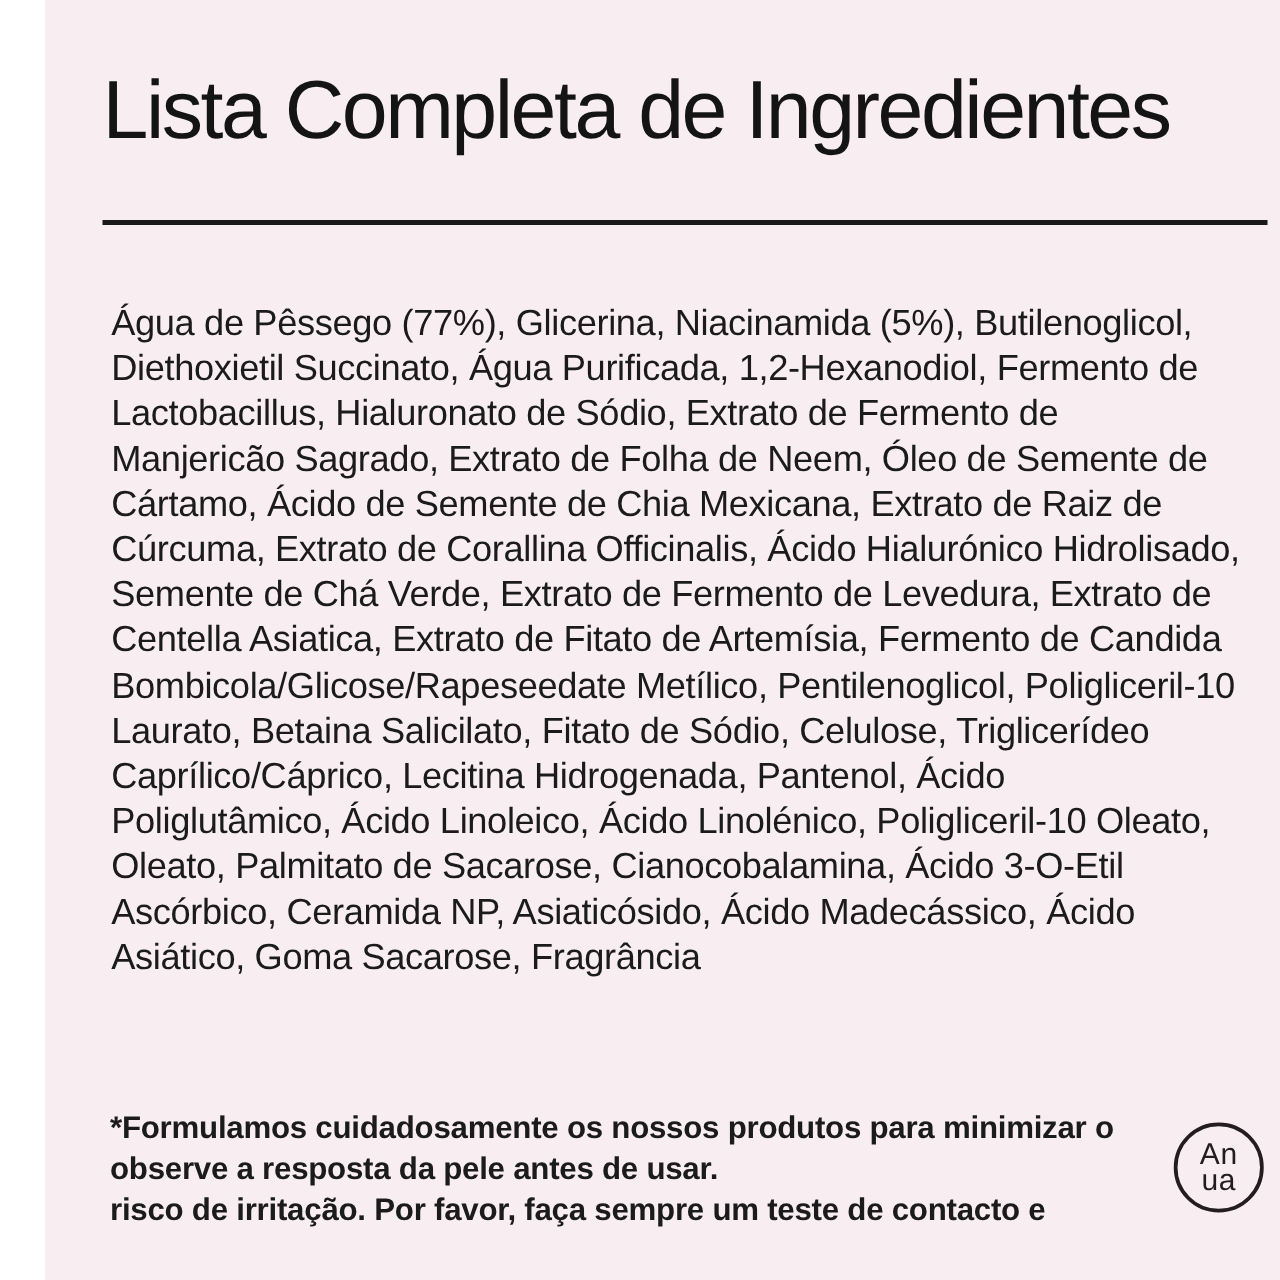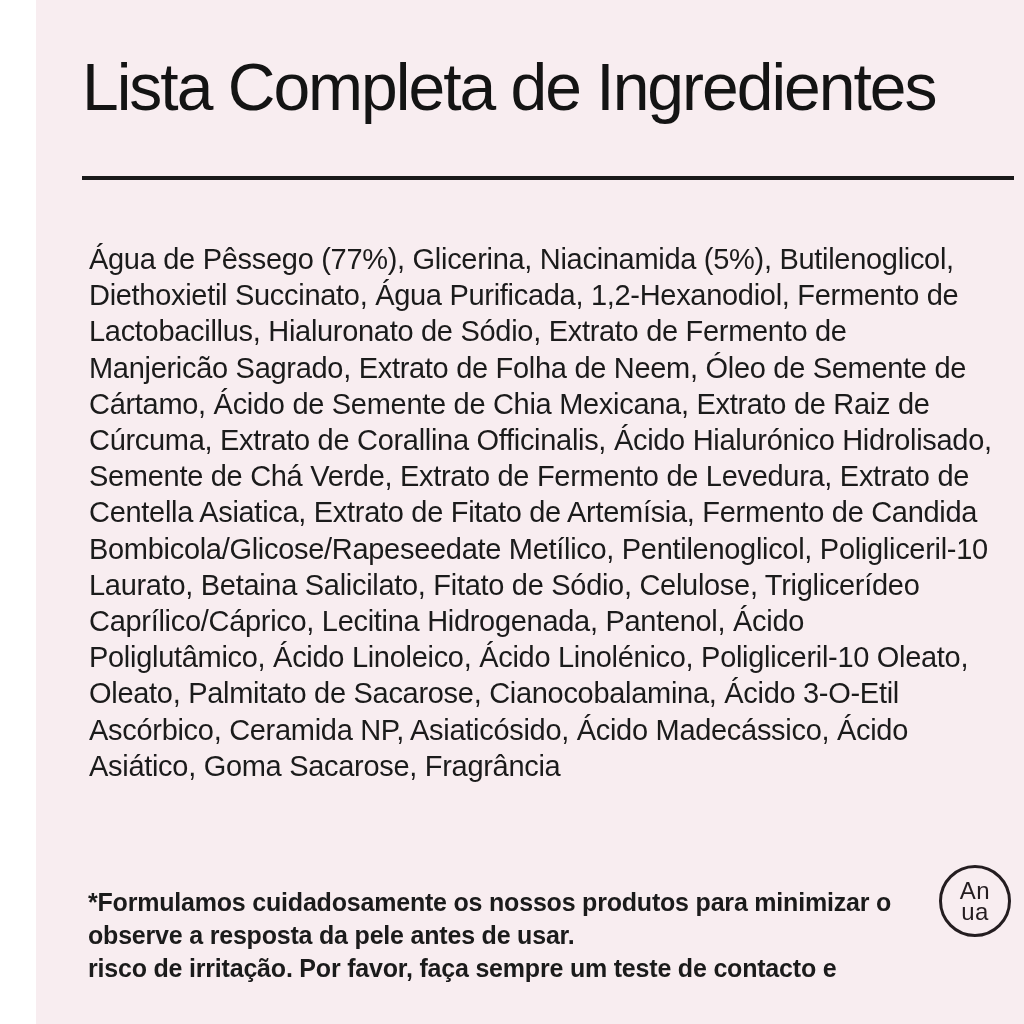--- a/index.html
+++ b/index.html
@@ -51,21 +51,21 @@
     width: 800px;
     font-size: 25px;
     line-height: 33px;
     letter-spacing: -0.2px;
     color: #1b1b1b;
   }
   .footnote > div { white-space: nowrap; font-weight: bold; }
   .logo {
     position: absolute;
     left: 903px;
-    top: 865px;
+    top: 898px;
     width: 66px;
     height: 66px;
     border: 3.5px solid #241d20;
     border-radius: 50%;
     display: flex;
     flex-direction: column;
     align-items: center;
     justify-content: center;
     box-sizing: content-box;
   }

